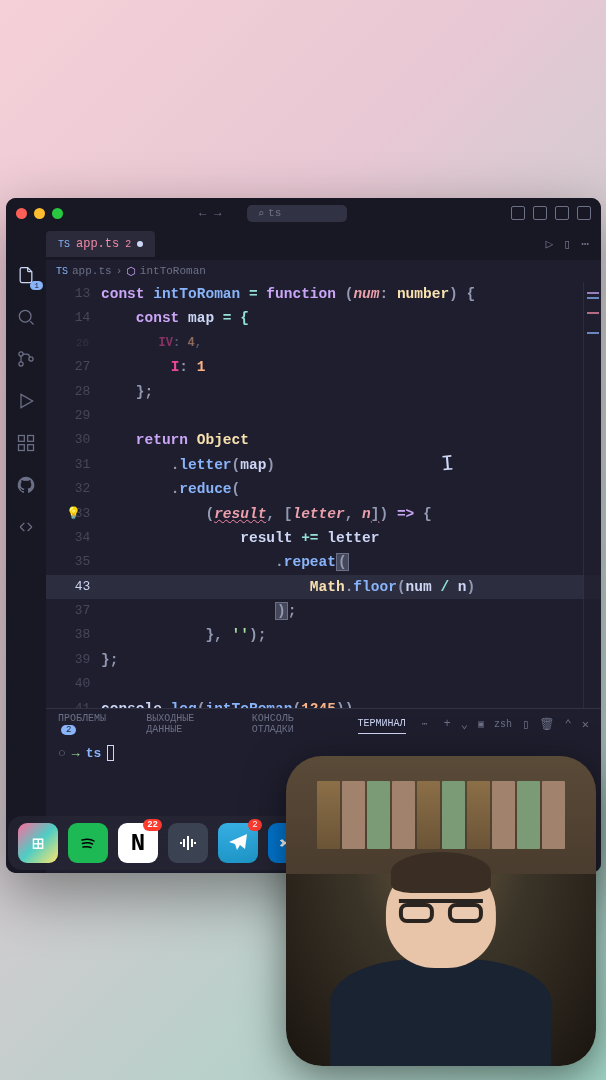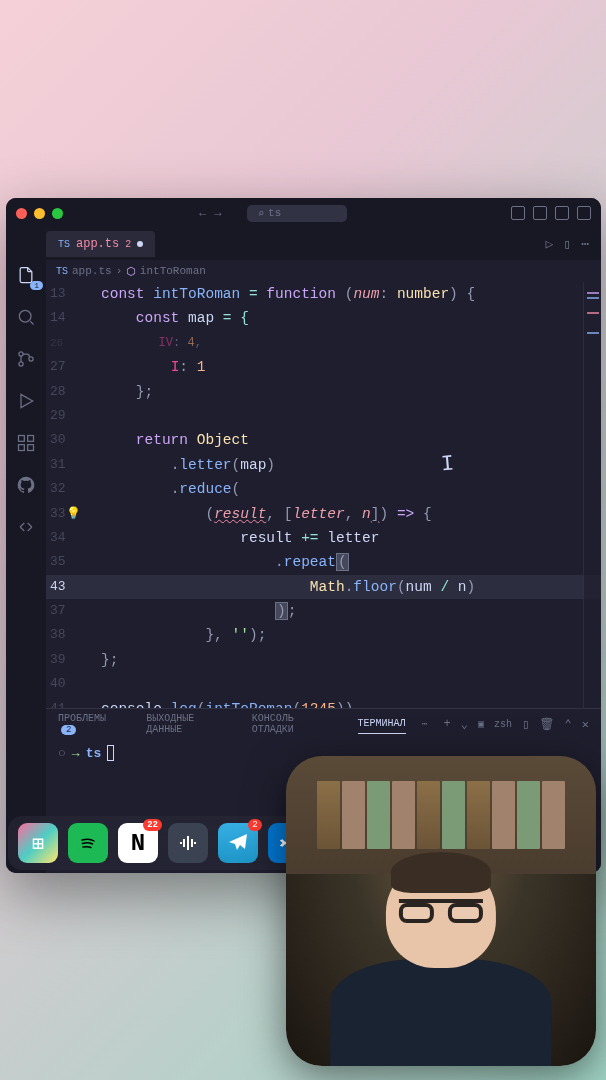--- a/index.html
+++ b/index.html
@@ -118,28 +118,28 @@
 .breadcrumb .ts-icon { color: #89b4fa; font-size: 10px; }
 
 .editor {
   position: absolute;
   top: 84px; left: 40px; right: 0; bottom: 165px;
   background: #1e1e2e;
   overflow: hidden;
 }
 .gutter {
   position: absolute;
-  left: 4px; top: 0; bottom: 0;
+  left: 13px; top: 0; bottom: 0;
   width: 55px;
-  text-align: left;
+  text-align: center;
   padding-right: 8px;
 }
 .code-area {
   position: absolute;
-  left: 55px; top: 0; right: 20px; bottom: 0;
+  left: 55px; top: 0; right: 20px; bottom: 0; font-weight: bold;
 }
 .line {
   height: 24.4px;
   line-height: 24.4px;
   font-size: 14.5px;
   white-space: pre;
   position: relative;
 }
 .line-num { color: #45475a; font-size: 13px; }
 .line-num.active { color: #cdd6f4; }

